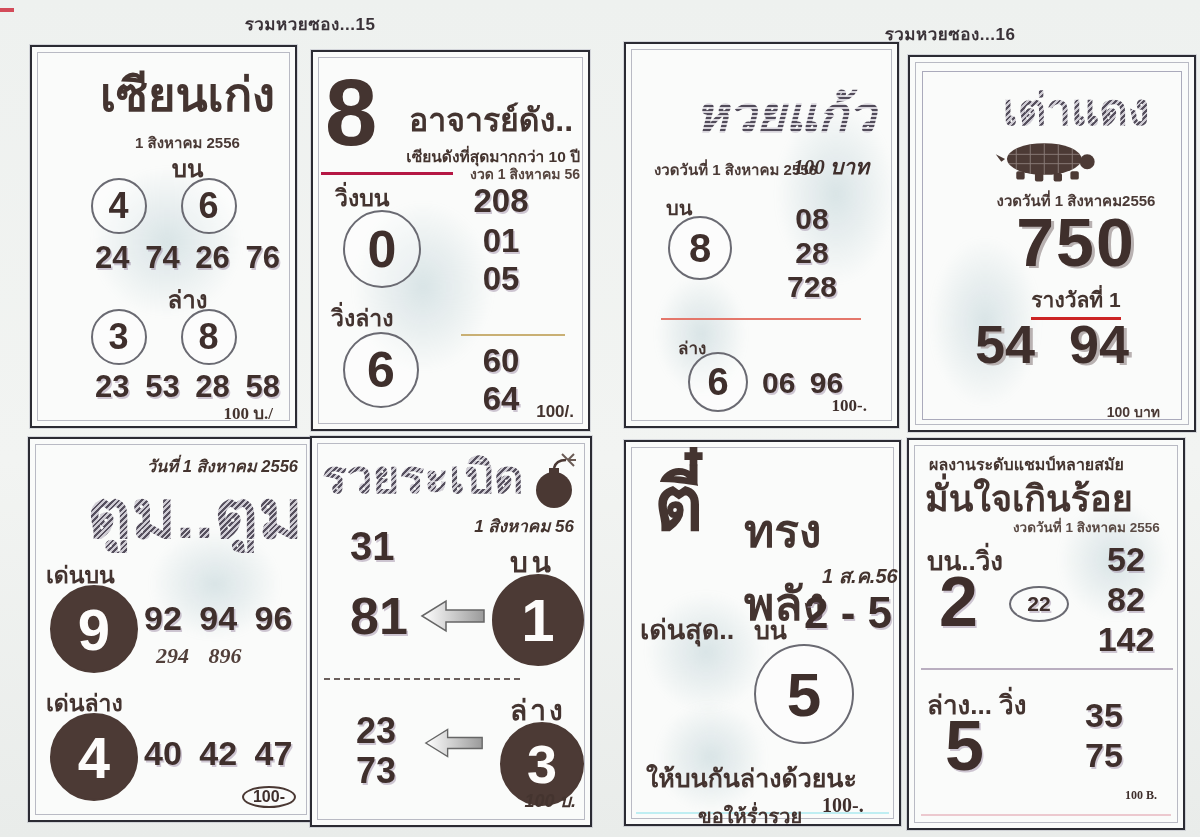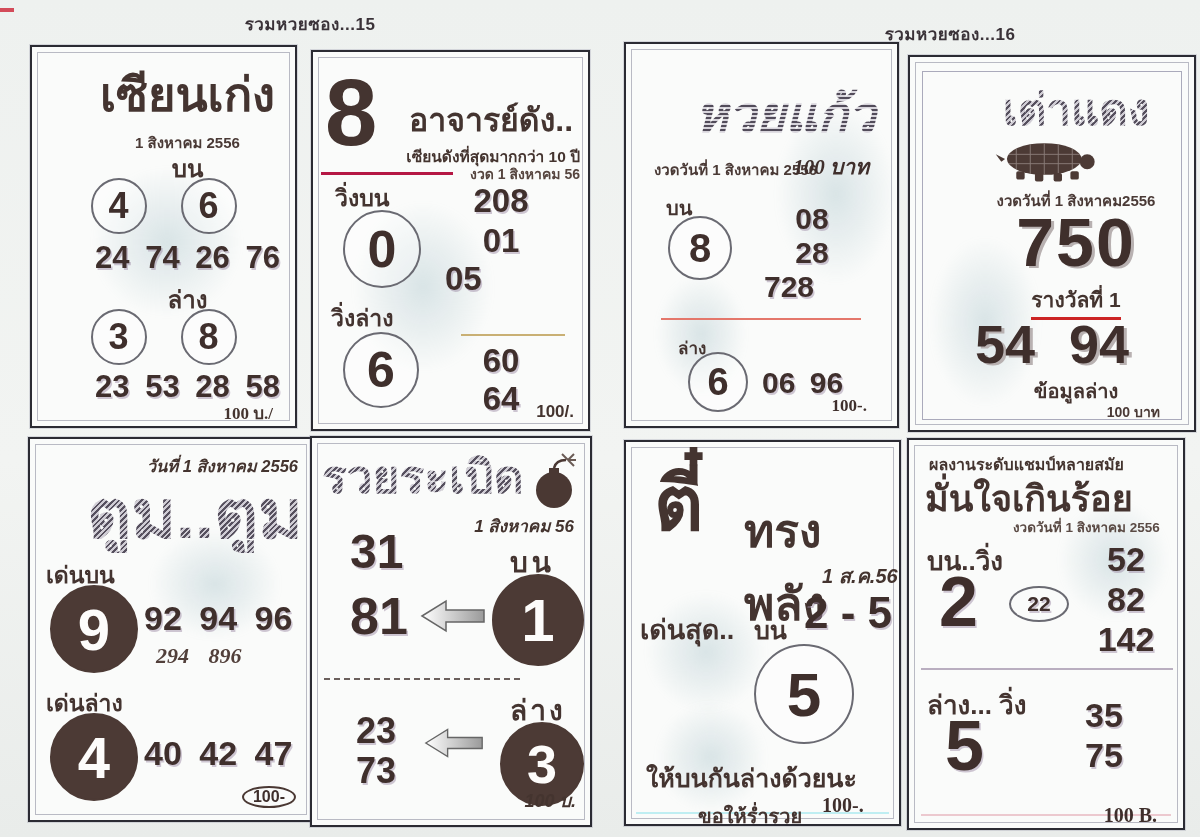--- a/index.html
+++ b/index.html
@@ -99,21 +99,21 @@
     <div class="ghost" style="left:40px; top:150px; width:140px; height:170px;"></div>
     <div class="abs b ink" style="left:12px; top:14px; font-size:94px; line-height:1;">8</div>
     <div class="abs b ink" style="left:96px; top:42px; font-size:32px;">อาจารย์ดัง..</div>
     <div class="abs b" style="right:8px; top:92px; font-size:15.5px; color:#44342f;">เซียนดังที่สุดมากกว่า 10 ปี</div>
     <div class="abs redline" style="left:8px; top:120px; width:132px;"></div>
     <div class="abs b" style="right:8px; top:111px; font-size:14px; color:#56453f;">งวด 1 สิงหาคม 56</div>
     <div class="abs b ink" style="left:22px; top:128px; font-size:23px;">วิ่งบน</div>
     <div class="circle abs" style="left:30px; top:158px; width:78px; height:78px; font-size:52px;">0</div>
     <div class="abs num" style="left:132px; top:130px; width:112px; text-align:center; font-size:33px;">208</div>
     <div class="abs num" style="left:132px; top:170px; width:112px; text-align:center; font-size:33px;">01</div>
-    <div class="abs num" style="left:132px; top:208px; width:112px; font-size:33px;">05</div>
+    <div class="abs num" style="left:132px; top:208px; width:112px; text-align:center; font-size:33px;">05</div>
     <div class="abs b ink" style="left:18px; top:248px; font-size:23px;">วิ่งล่าง</div>
     <div class="abs" style="left:148px; top:282px; width:104px; height:1.5px; background:#c9b074;"></div>
     <div class="circle abs" style="left:30px; top:280px; width:76px; height:76px; font-size:50px;">6</div>
     <div class="abs num" style="left:132px; top:290px; width:112px; text-align:center; font-size:33px;">60</div>
     <div class="abs num" style="left:132px; top:328px; width:112px; text-align:center; font-size:33px;">64</div>
     <div class="abs b" style="right:14px; top:350px; font-size:17px; color:#44342f;">100/.</div>
   </div>
 
   <div class="panel" style="left:28px; top:437px; width:286px; height:385px;">
     <div class="ghost" style="left:120px; top:90px; width:130px; height:110px;"></div>
@@ -138,21 +138,21 @@
       <rect x="19" y="16" width="10" height="8" fill="#4a3833"></rect>
       <path d="M24 16 Q26 8 36 8" stroke="#4a3833" stroke-width="2.5" fill="none"></path>
       <g stroke="#6a5a54" stroke-width="2">
         <line x1="38" y1="8" x2="44" y2="2"></line>
           <line x1="38" y1="8" x2="46" y2="8"></line>
         <line x1="38" y1="8" x2="44" y2="14"></line>
           <line x1="38" y1="8" x2="32" y2="2"></line>
       </g>
     </svg>
     <div class="abs b i" style="right:16px; top:74px; font-size:17px; color:#44342f;">1 สิงหาคม 56</div>
-    <div class="abs num" style="left:38px; top:86px; font-size:48px;">31</div>
+    <div class="abs num" style="left:38px; top:86px; font-size:40px;">31</div>
     <div class="abs b ink" style="left:198px; top:102px; font-size:28px; letter-spacing:4px;">บน</div>
     <div class="abs num" style="left:38px; top:148px; font-size:52px;">81</div>
     <div class="circle filled abs" style="left:180px; top:136px; width:92px; height:92px; font-size:60px;">1</div>
     <svg class="abs" style="left:108px; top:160px;" width="66" height="36" viewBox="0 0 66 36">
       <defs>
           <linearGradient id="ag1" x1="0" y1="0" x2="1" y2="0">
         <stop offset="0" stop-color="#ffffff"></stop>
             <stop offset="1" stop-color="#9a9a9a"></stop>
       </linearGradient>
         </defs>
@@ -178,21 +178,21 @@
   <div class="panel" style="left:624px; top:42px; width:275px; height:386px;">
     <div class="ghost" style="left:150px; top:60px; width:120px; height:180px;"></div>
     <div class="ghost" style="left:30px; top:230px; width:90px; height:120px;"></div>
     <div class="abs ctr striped-text serif i" style="top:44px; font-size:50px; line-height:1.1;">หวยแก้ว</div>
     <div class="abs b" style="left:28px; top:114px; font-size:15px; color:#4a3a36;">งวดวันที่ 1 สิงหาคม 2556</div>
     <div class="abs b i serif" style="right:28px; top:106px; font-size:21px; color:#3f2f2c;">100 บาท</div>
     <div class="abs b ink" style="left:40px; top:148px; font-size:20px;">บน</div>
     <div class="circle abs" style="left:42px; top:172px; width:64px; height:64px; font-size:40px;">8</div>
     <div class="abs num" style="left:138px; top:158px; width:96px; text-align:center; font-size:30px;">08</div>
     <div class="abs num" style="left:138px; top:192px; width:96px; text-align:center; font-size:30px;">28</div>
-    <div class="abs num" style="left:138px; top:226px; width:96px; font-size:30px;">728</div>
+    <div class="abs num" style="left:138px; top:226px; width:96px; text-align:center; font-size:30px;">728</div>
     <div class="abs" style="left:35px; top:274px; width:200px; height:2px; background:#e4776b;"></div>
     <div class="abs b ink" style="left:52px; top:290px; font-size:17px;">ล่าง</div>
     <div class="circle abs" style="left:62px; top:308px; width:60px; height:60px; font-size:38px;">6</div>
     <div class="abs num" style="left:136px; top:322px; font-size:30px; word-spacing:6px;">06 96</div>
     <div class="abs b serif" style="right:30px; top:352px; font-size:17px; color:#3f2f2c;">100-.</div>
   </div>
 
   <div class="panel" style="left:908px; top:55px; width:288px; height:377px;">
     <div class="ghost" style="left:20px; top:180px; width:110px; height:170px;"></div>
     <div class="abs" style="inset:14px 12px 10px 12px; border:1px solid #aab; pointer-events:none;"></div>
@@ -216,21 +216,20 @@
     </svg>
     <div class="abs ctr b" style="top:132px; font-size:15px; color:#4a3a36;">งวดวันที่ 1 สิงหาคม2556</div>
     <div class="abs ctr num shadow3d" style="top:146px; font-size:68px; letter-spacing:2px;">750</div>
     <div class="abs ctr" style="top:226px;">
       <span class="underline-red b" style="font-size:21px; color:#44342f;">รางวัลที่ 1</span>
     </div>
     <div class="abs" style="top:256px; left:0; width:100%; display:flex; justify-content:center; gap:34px;">
       <span class="num shadow3d" style="font-size:54px;">54</span>
       <span class="num shadow3d" style="font-size:54px;">94</span>
     </div>
-    <div class="abs ctr b ink" style="top:318px; font-size:20px;">ข้อมูลล่าง</div>
     <div class="abs b" style="right:34px; top:344px; font-size:14px; color:#4a3a36;">100 บาท</div>
   </div>
 
   <div class="panel" style="left:624px; top:440px; width:277px; height:386px;">
     <div class="ghost" style="left:20px; top:150px; width:120px; height:120px;"></div>
     <div class="ghost" style="left:30px; top:260px; width:110px; height:110px;"></div>
     <div class="abs" style="left:10px; right:10px; bottom:10px; height:2px; background:#bfeef2;"></div>
     <div class="abs b ink" style="left:28px; top:16px; font-size:76px; line-height:1.2;">ตี๋</div>
     <div class="abs b ink" style="left:118px; top:52px; font-size:46px;">ทรงพลัง</div>
     <div class="abs b i" style="left:196px; top:118px; font-size:20px; color:#44342f;">1 ส.ค.56</div>
@@ -255,15 +254,15 @@
       <span class="num" style="font-size:21px;">22</span>
     </div>
     <div class="abs num" style="left:172px; top:100px; width:90px; text-align:center; font-size:34px;">52</div>
     <div class="abs num" style="left:172px; top:140px; width:90px; text-align:center; font-size:34px;">82</div>
     <div class="abs num" style="left:172px; top:180px; width:90px; text-align:center; font-size:34px;">142</div>
     <div class="abs" style="left:12px; top:228px; width:252px; height:1.5px; background:#8d7b9a; opacity:.6;"></div>
     <div class="abs b ink" style="left:18px; top:244px; font-size:26px;">ล่าง... วิ่ง</div>
     <div class="abs num" style="left:36px; top:266px; font-size:70px;">5</div>
     <div class="abs num" style="left:150px; top:256px; width:90px; text-align:center; font-size:34px;">35</div>
     <div class="abs num" style="left:150px; top:296px; width:90px; text-align:center; font-size:34px;">75</div>
-    <div class="abs b serif" style="right:26px; top:364px; font-size:20px; color:#3f2f2c;">100 B.</div>
+    <div class="abs b serif" style="right:26px; top:348px; font-size:12px; color:#3f2f2c;">100 B.</div>
   </div>
 </div>
 
 </body></html>

